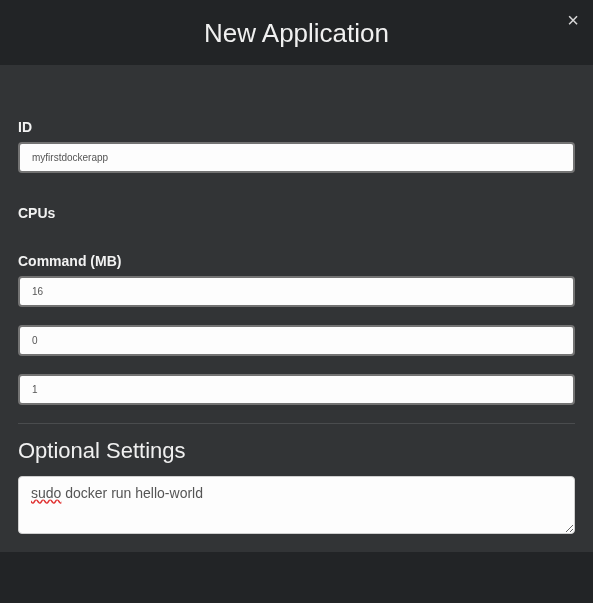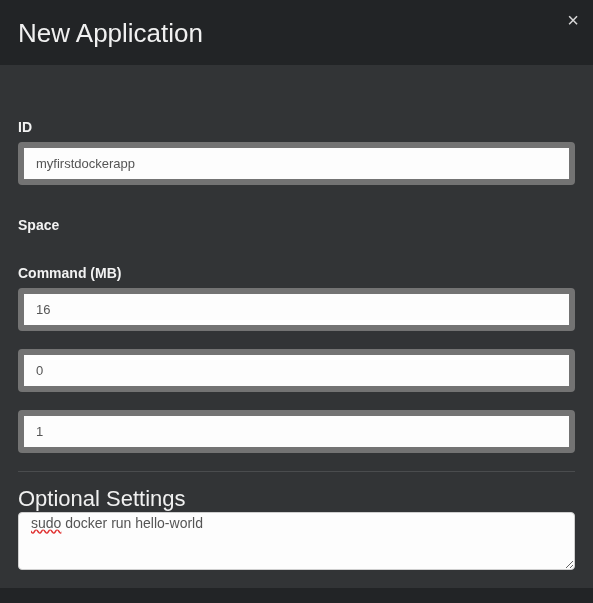--- a/index.html
+++ b/index.html
@@ -14,20 +14,21 @@
       background: #222426;
     }
     .modal-header {
       padding: 18px 18px 16px 18px;
       position: relative;
     }
     .modal-title {
       color: #f0f0f0;
       font-size: 26px;
       font-weight: 300;
+      text-align: center;
     }
     .close-btn {
       position: absolute;
       top: 10px;
       right: 14px;
       color: #d8d8d8;
       font-size: 20px;
       cursor: pointer;
       font-weight: 300;
       line-height: 1;
@@ -50,36 +51,37 @@
       color: #f2f2f2;
       font-size: 14px;
       font-weight: 700;
       margin-bottom: 7px;
       margin-top: 32px;
     }
     .form-group input[type="text"],
     .form-group textarea {
       width: 100%;
       background: #fdfdfd;
-      border: 6px solid #737373;
+      border: 2px solid #737373;
       border-radius: 4px;
       padding: 8px 12px;
-      font-size: 13px;
+      font-size: 10px;
       color: #555;
       font-family: inherit;
     }
     hr.sep {
       border: none;
       border-top: 1px solid #4a4c4e;
       margin: 18px 0 14px 0;
     }
     .section-title {
       color: #f0f0f0;
       font-size: 22px;
       font-weight: 300;
+      margin-bottom: 12px;
     }
     .spellerr {
       text-decoration: underline wavy #e03030;
       text-decoration-skip-ink: none;
     }
   </style>
 </head>
 <body>
 
 <div class="modal">
@@ -89,41 +91,41 @@
   </div>
   <div class="modal-body">
     <div class="body-wrap">
 
       <div class="form-group">
         <label>ID</label>
         <input type="text" value="myfirstdockerapp" style="">
       </div>
 
       <div class="form-group">
-        <label>Space</label>
+        <label>CPUs</label>
       </div>
 
       <div class="form-group">
         <label>Command (MB)</label>
         <input type="text" value="16" style="">
       </div>
 
       <div class="form-group">
         <input type="text" value="0" style="">
       </div>
 
       <div class="form-group">
         <input type="text" value="1" style="">
       </div>
 
       <hr class="sep">
 
       <h3 class="section-title">Optional Settings</h3>
 
       <div class="form-group" style="margin-bottom:0;">
-        <div contenteditable="true" class="" style="width: 100%; background: rgb(253, 253, 253); border: 1px solid rgb(207, 207, 207); border-radius: 4px; padding: 2px 12px; font-size: 14px; color: rgb(85, 85, 85); height: 58px; overflow: auto; resize: vertical;">
+        <div contenteditable="true" class="" style="width: 100%; background: rgb(253, 253, 253); border: 1px solid rgb(207, 207, 207); border-radius: 4px; padding: 8px 12px; font-size: 14px; color: rgb(85, 85, 85); height: 58px; overflow: auto; resize: vertical;">
           <span class="spellerr">sudo</span><span> docker run hello-world</span>
         </div>
       </div>
 
     </div>
   </div>
 </div>
 
 </body></html>

